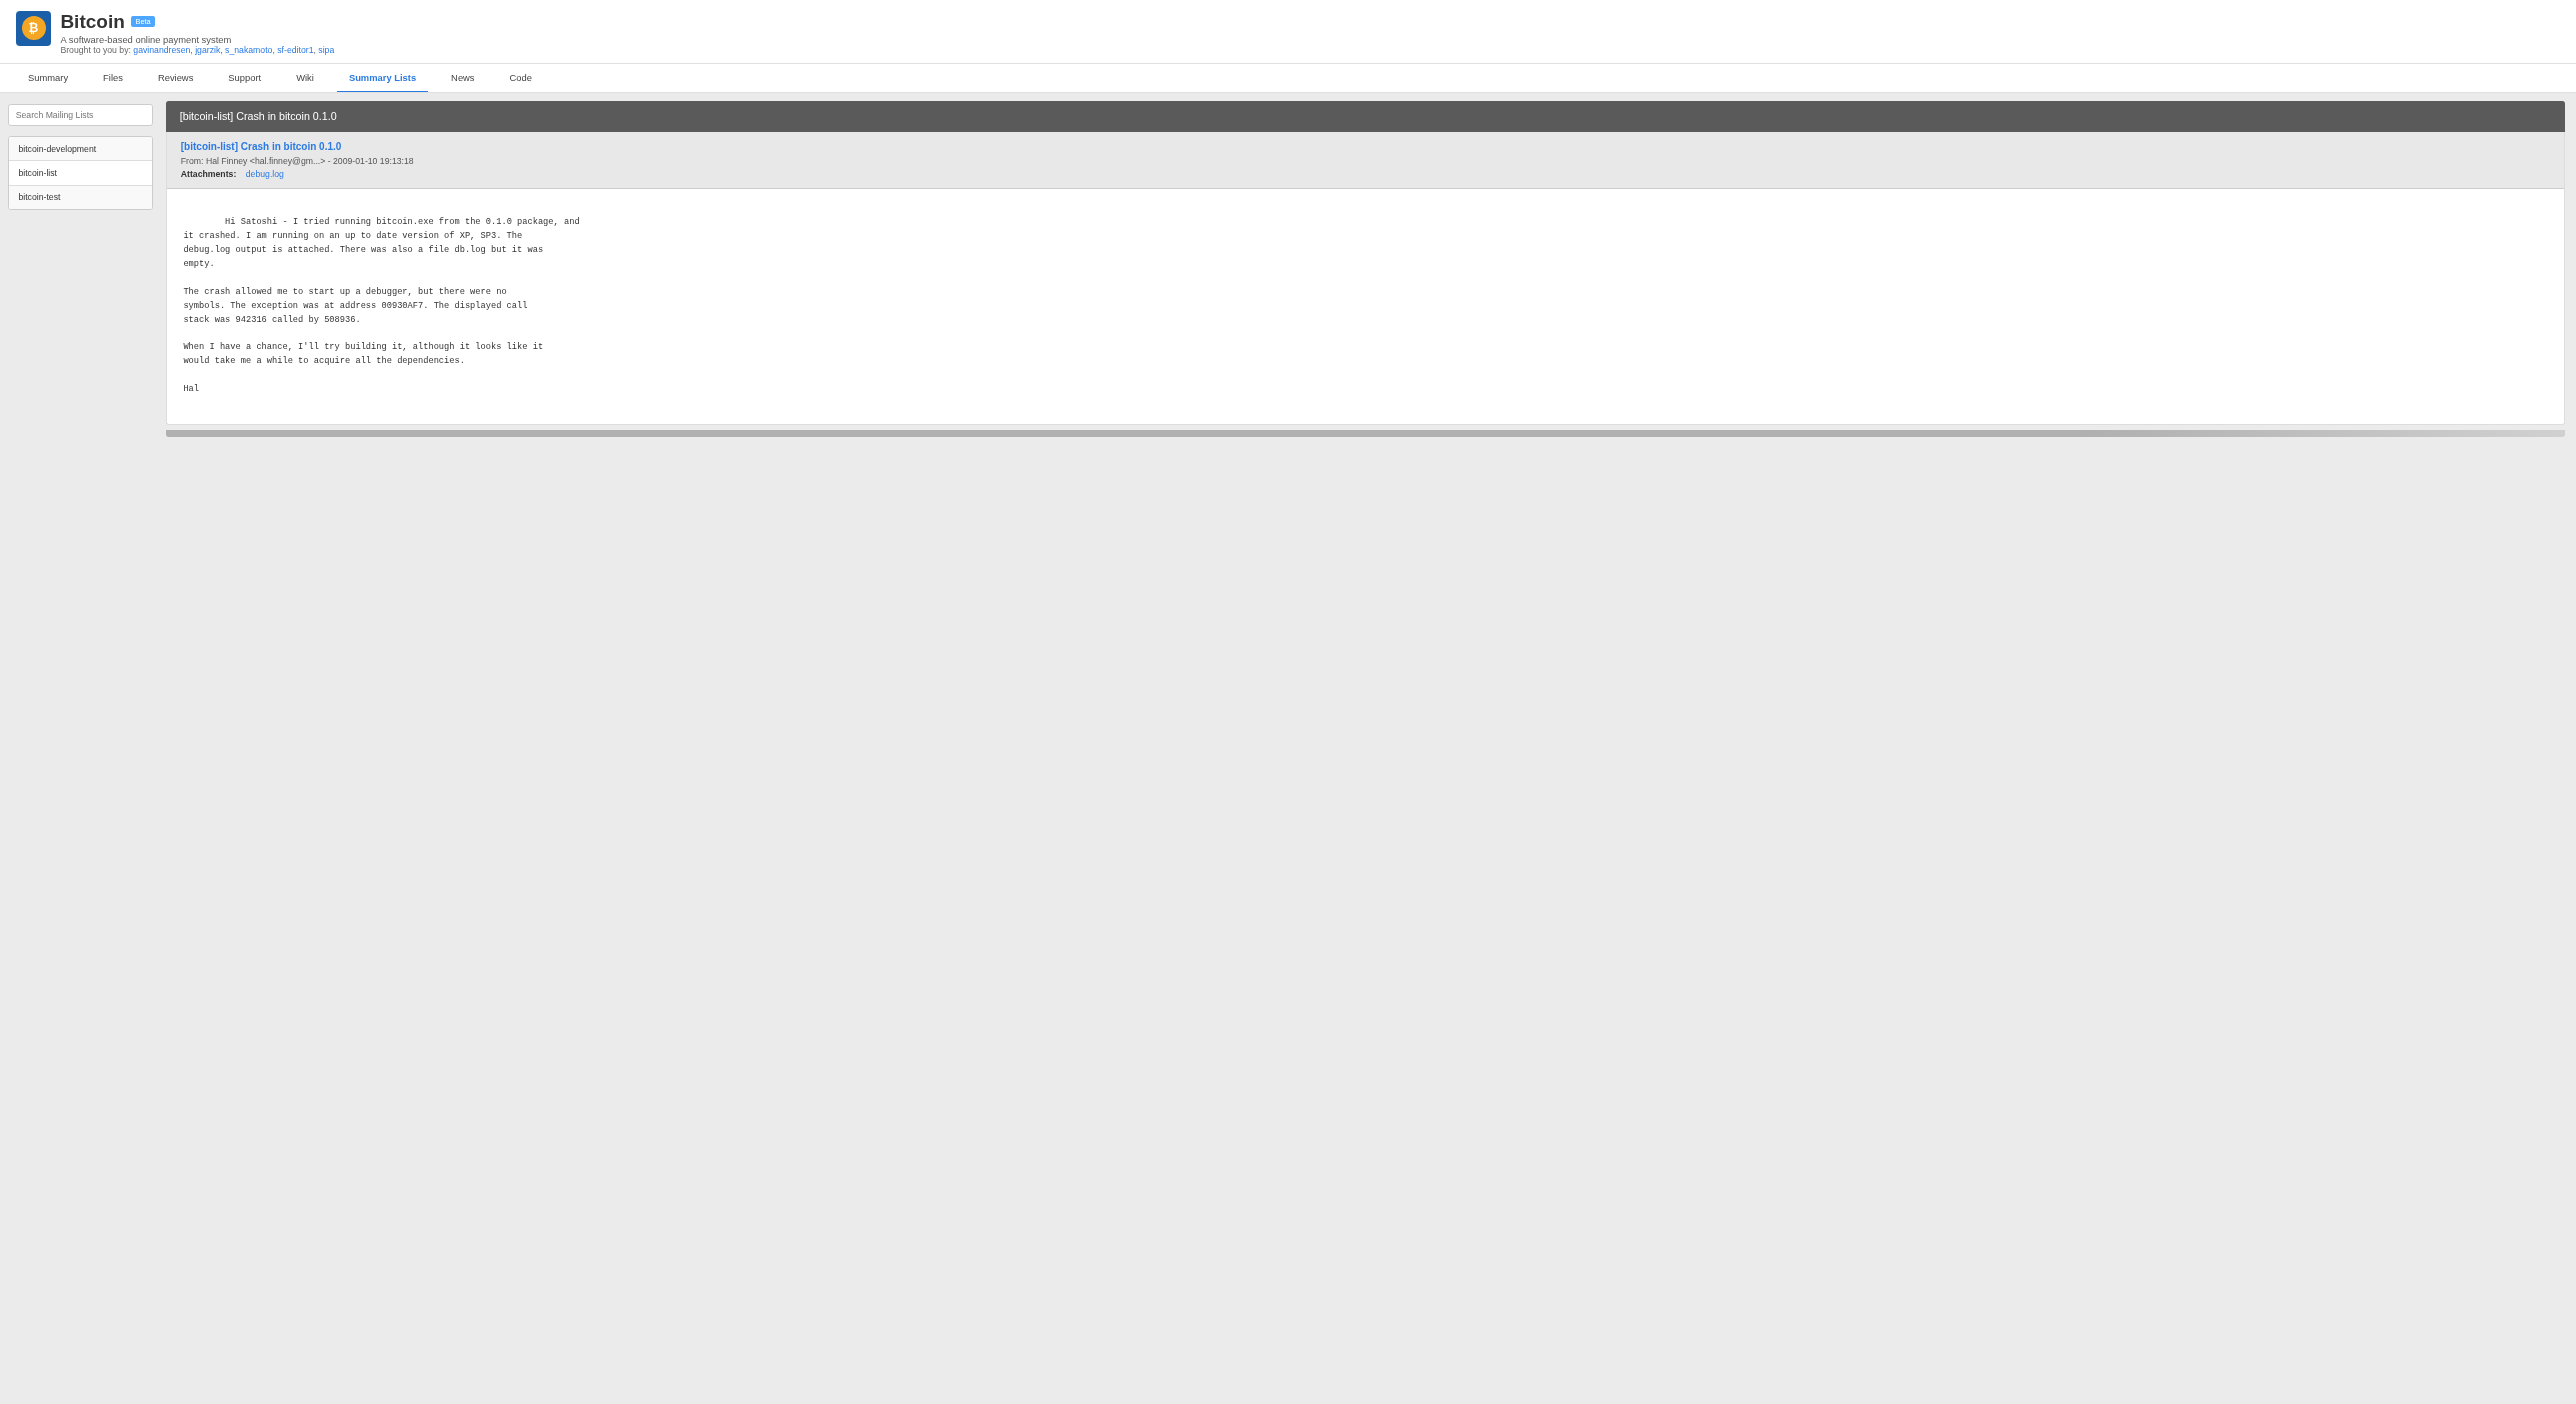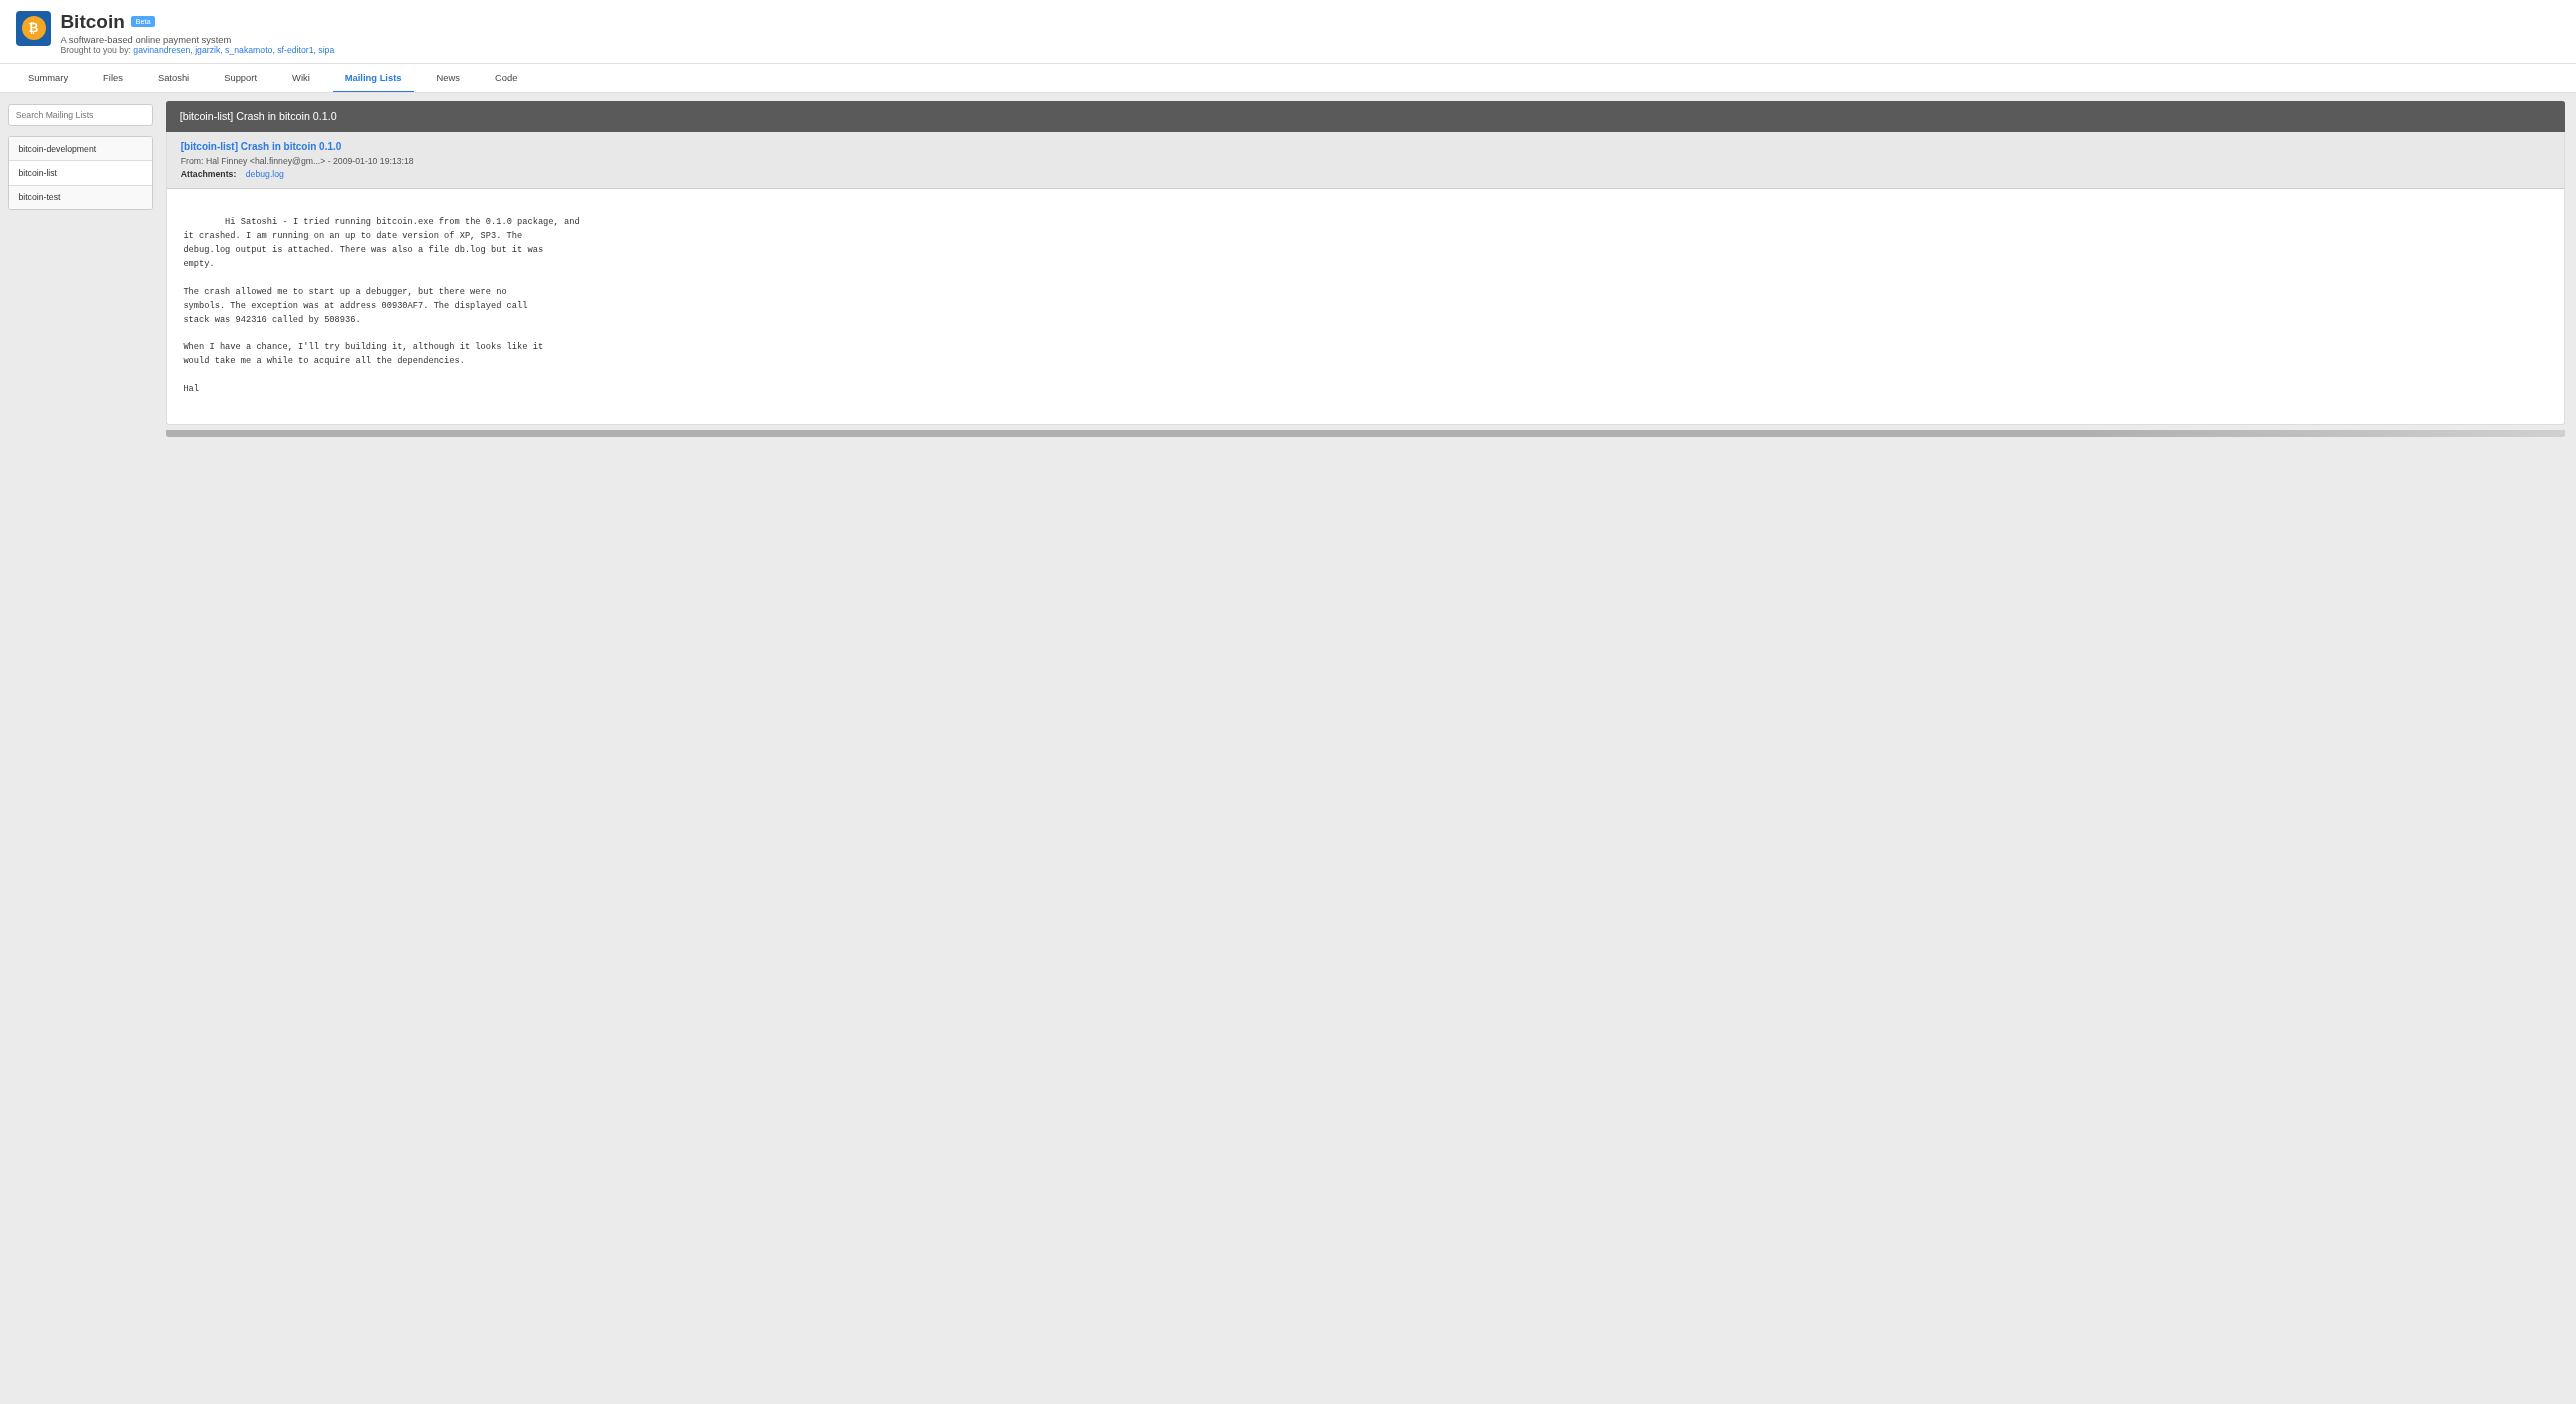--- a/index.html
+++ b/index.html
@@ -241,24 +241,24 @@
       <a href="#"> s_nakamoto</a>,
       <a href="#"> sf-editor1</a>,
       <a href="#"> sipa</a>
     </div>
   </div>
 </div>
 
 <nav class="nav-bar">
   <a class="nav-tab" href="#">Summary</a>
   <a class="nav-tab" href="#">Files</a>
-  <a class="nav-tab" href="#">Satoshi</a>
+  <a class="nav-tab" href="#">Reviews</a>
   <a class="nav-tab" href="#">Support</a>
   <a class="nav-tab" href="#">Wiki</a>
-  <a class="nav-tab active" href="#">Mailing Lists</a>
+  <a class="nav-tab active" href="#">Summary Lists</a>
   <a class="nav-tab" href="#">News</a>
   <a class="nav-tab" href="#">Code</a>
 </nav>
 
 <div class="main-container">
 
   <div class="sidebar">
     <input type="text" class="search-input" placeholder="Search Mailing Lists" style="">
     <div class="list-group">
       <div class="list-item">bitcoin-development</div>

